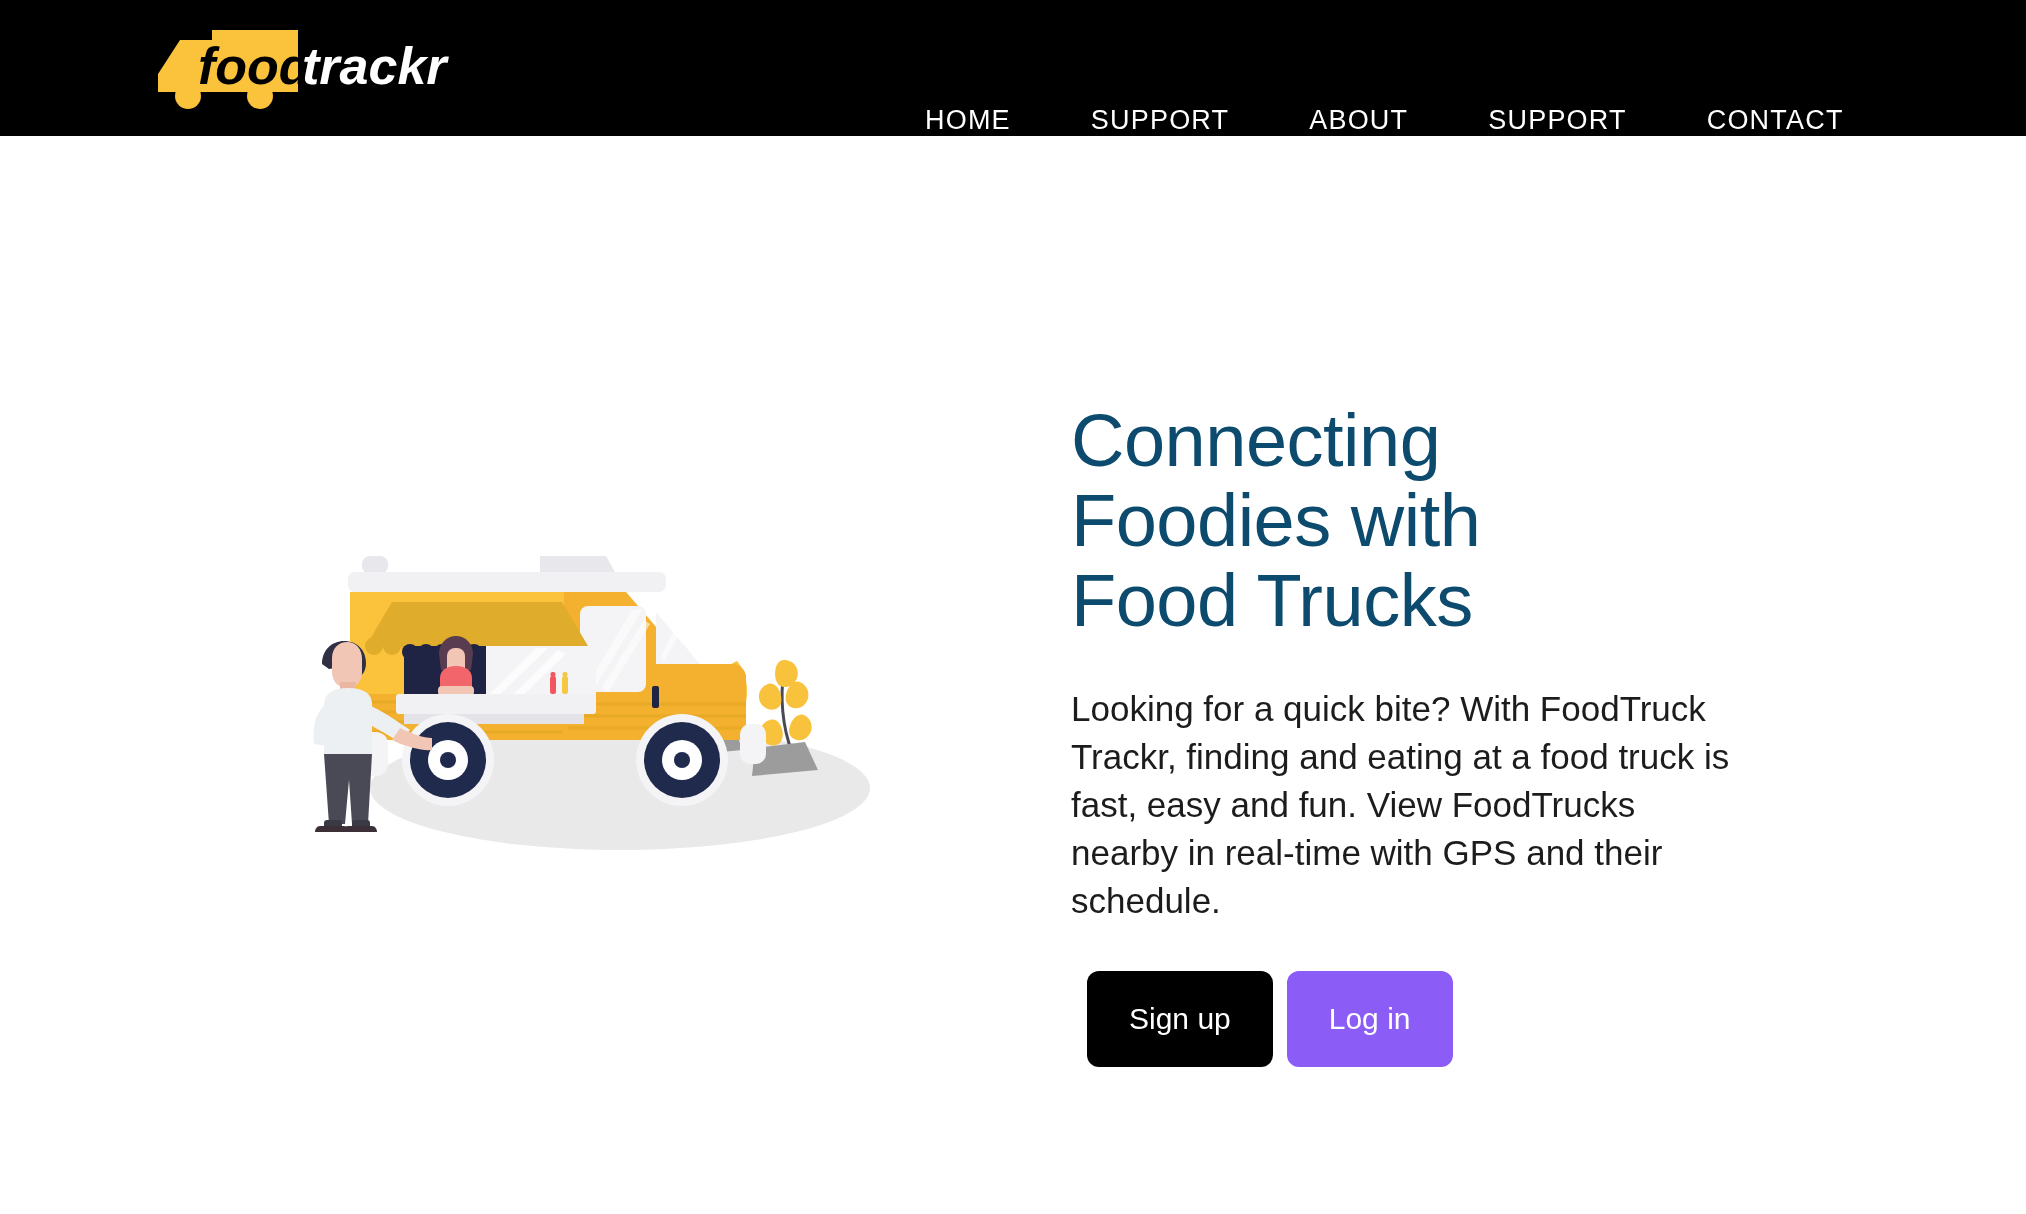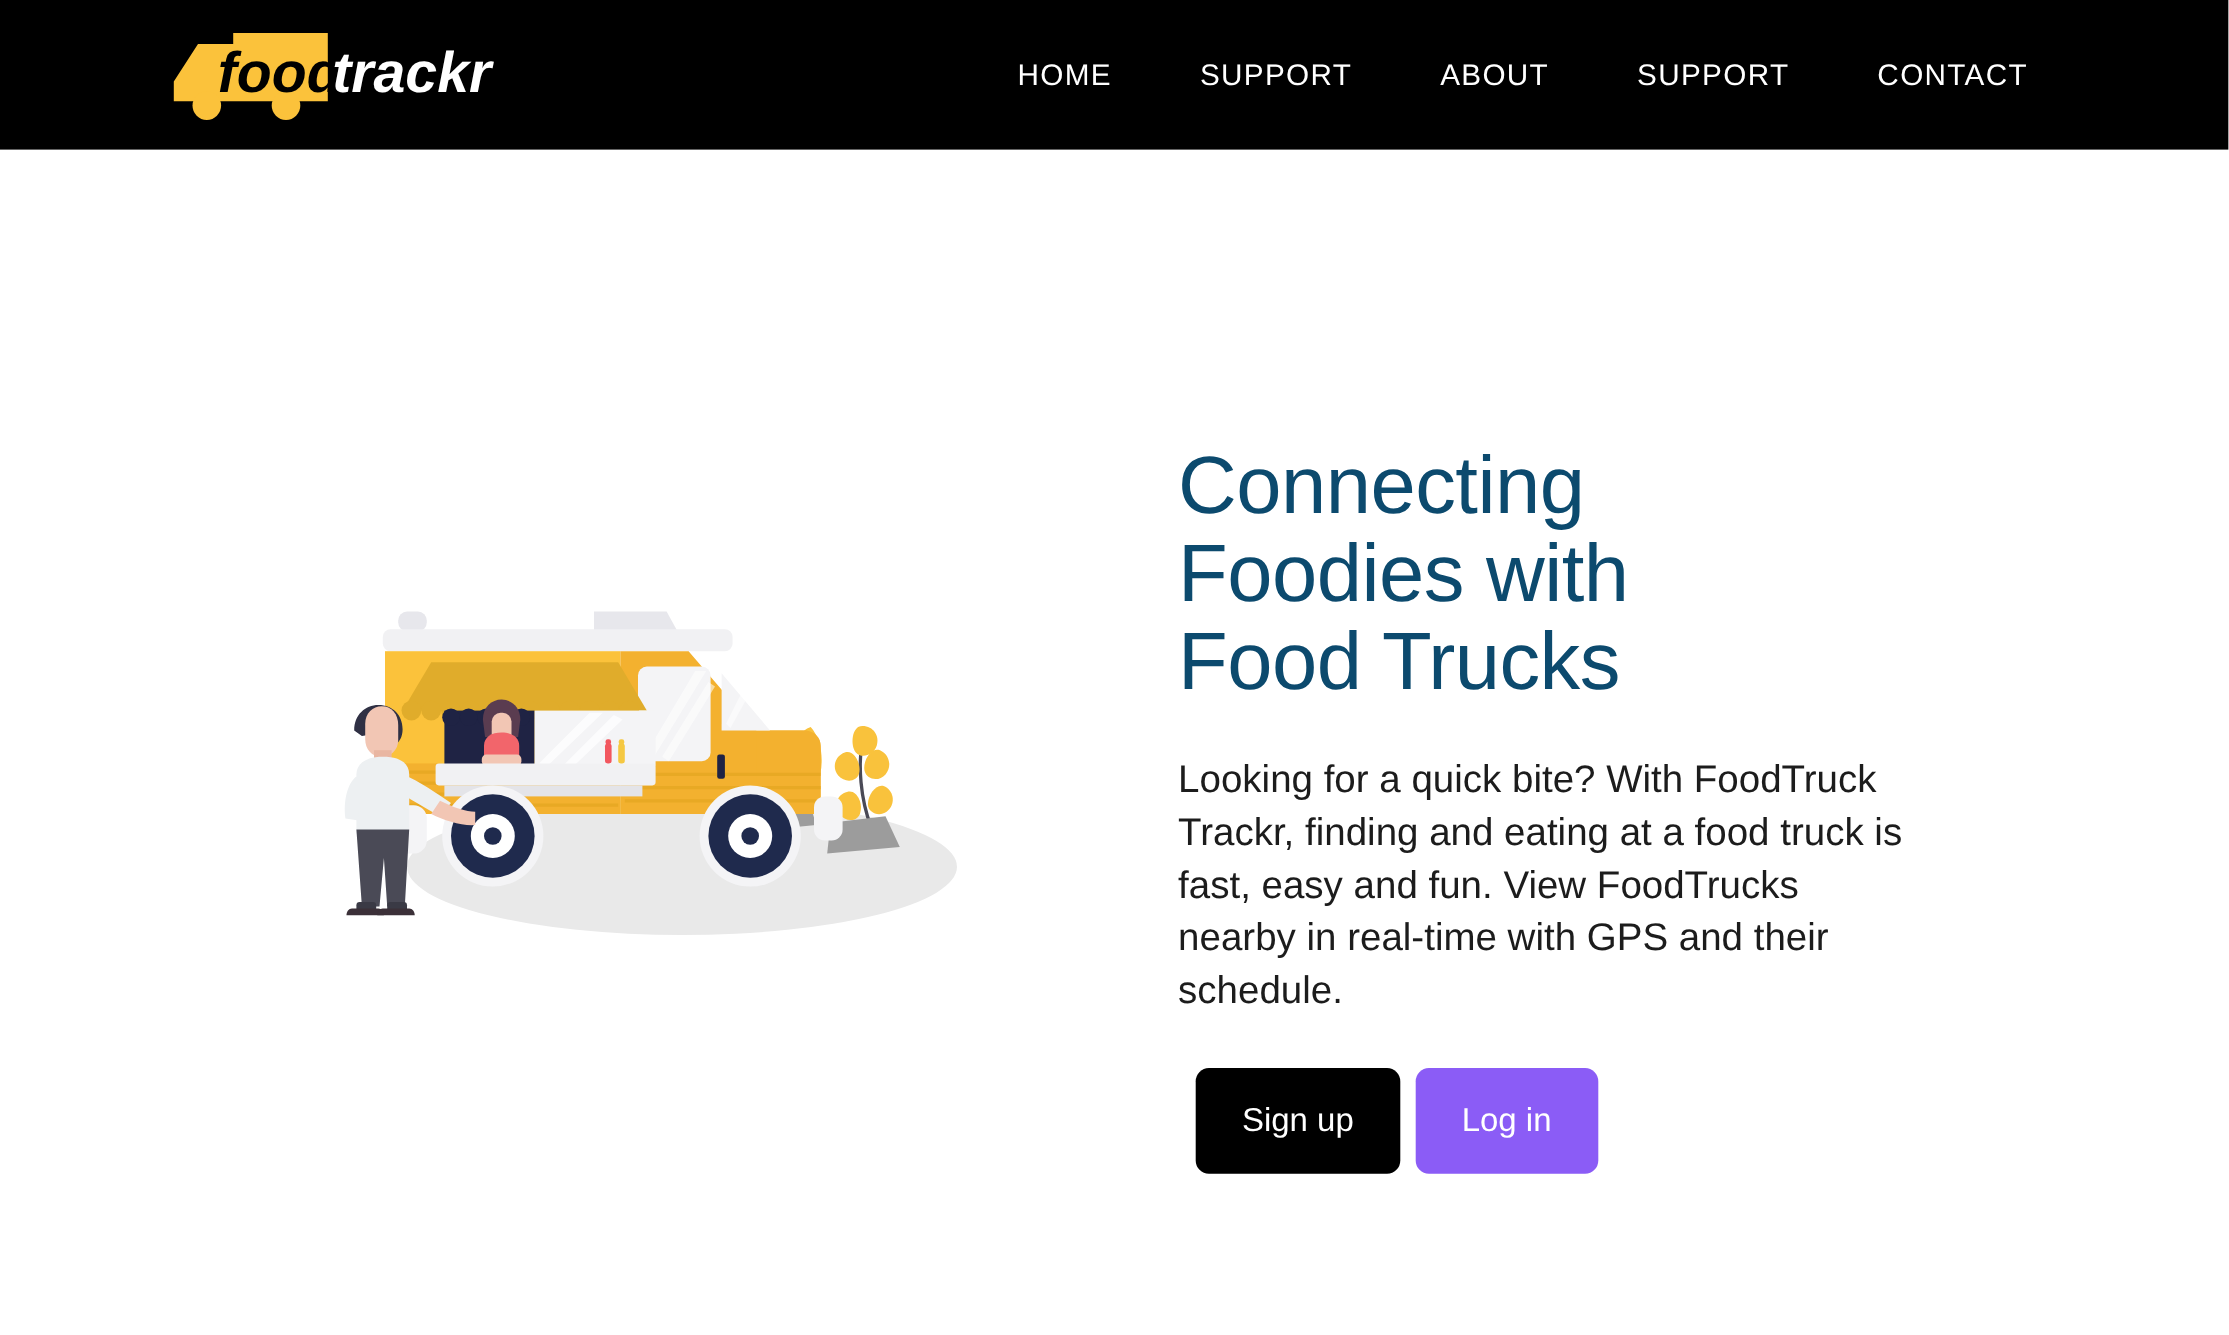--- a/index.html
+++ b/index.html
@@ -18,21 +18,21 @@
     background:#000000;
     display:flex; align-items:center;
   }
   .logo {
     position:absolute; left:150px; top:22px;
     width:330px; height:92px;
     display:block;
   }
   .nav {
     position:absolute; left:925px; top:0; height:136px;
-    display:flex; align-items:center; gap:0;
+    display:flex; align-items:flex-end; gap:0;
   }
   .nav-item {
     color:#ffffff;
     font-size:27px;
     letter-spacing:1.2px;
     font-weight:400;
     text-decoration:none;
     padding:0 0;
     margin-right:80px;
     white-space:nowrap;

